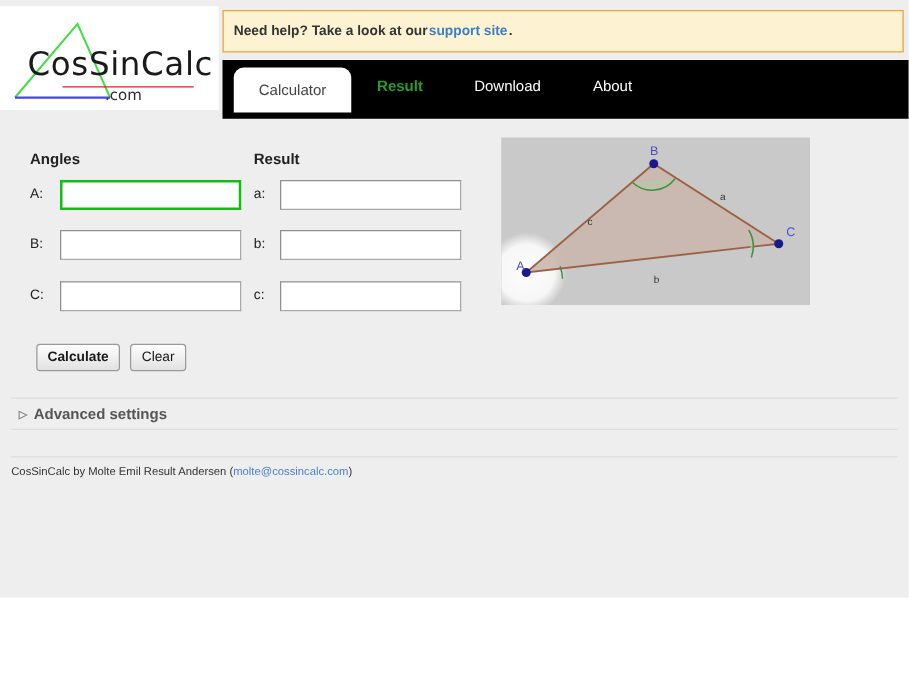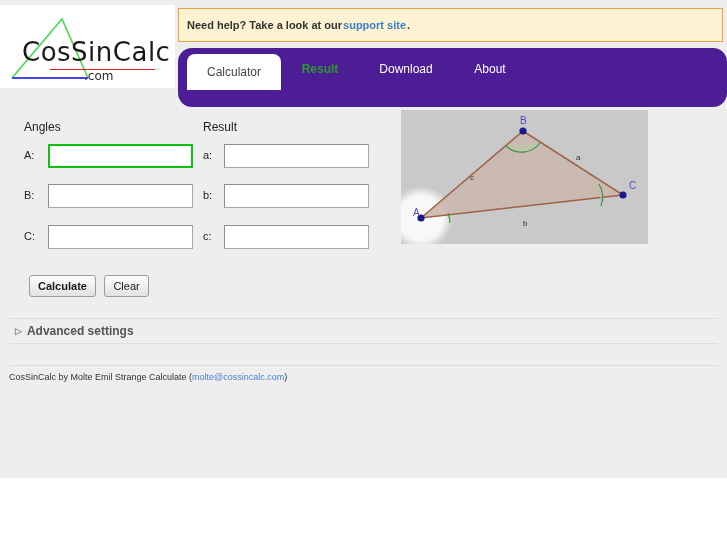--- a/index.html
+++ b/index.html
@@ -62,23 +62,22 @@
     font-size: 11px; font-weight: bold; color: #333333;
   }
   #help-banner .link {
     color: #3b7fc4; font-weight: bold;
     text-decoration: none; margin: 0 1px;
   }
 
   
   #tabbar {
     position: absolute; left: 178px; top: 48px;
-    width: 549px; height: 59px;
-    background: #4c1d95;
-    border-radius: 14px;
+    width: 549px; height: 47px;
+    background: #000000;
   }
   .tab {
     position: absolute; top: 0;
     height: 42px;
     display: flex; align-items: center; justify-content: center;
     font-size: 12px; color: #ffffff;
     white-space: nowrap; cursor: pointer;
   }
   .tab.active {
     background: #ffffff;
@@ -94,21 +93,21 @@
   #tab-about      { left: 277px; width: 70px; }
   #tab-feedback   { left: 347px; width: 100px; }
 
   
   #form-area {
     position: absolute; left: 0; top: 100px;
     width: 400px; height: 165px;
   }
   .col-head {
     position: absolute;
-    font-size: 12px; font-weight: normal; color: #222222;
+    font-size: 12px; font-weight: bold; color: #222222;
   }
   #head-angles { left: 24px; top: 20px; }
   #head-sides  { left: 203px; top: 20px; }
 
   .field-label {
     position: absolute;
     font-size: 11px; color: #222222;
   }
   .field-input {
     position: absolute;
@@ -277,15 +276,15 @@
     <span class="btn" id="btn-calculate">Calculate</span>
     <span class="btn" id="btn-clear">Clear</span>
   </div>
 
   <div id="advanced">
     <span id="adv-arrow">▷</span>
     <span>Advanced settings</span>
   </div>
 
   <div id="footer">
-    <span>CosSinCalc by Molte Emil Strange Calculate (</span><a href="#" class="link">molte@cossincalc.com</a><span>)</span>
+    <span>CosSinCalc by Molte Emil Result Andersen (</span><a href="#" class="link">molte@cossincalc.com</a><span>)</span>
   </div>
 </div>
 
 </body></html>

